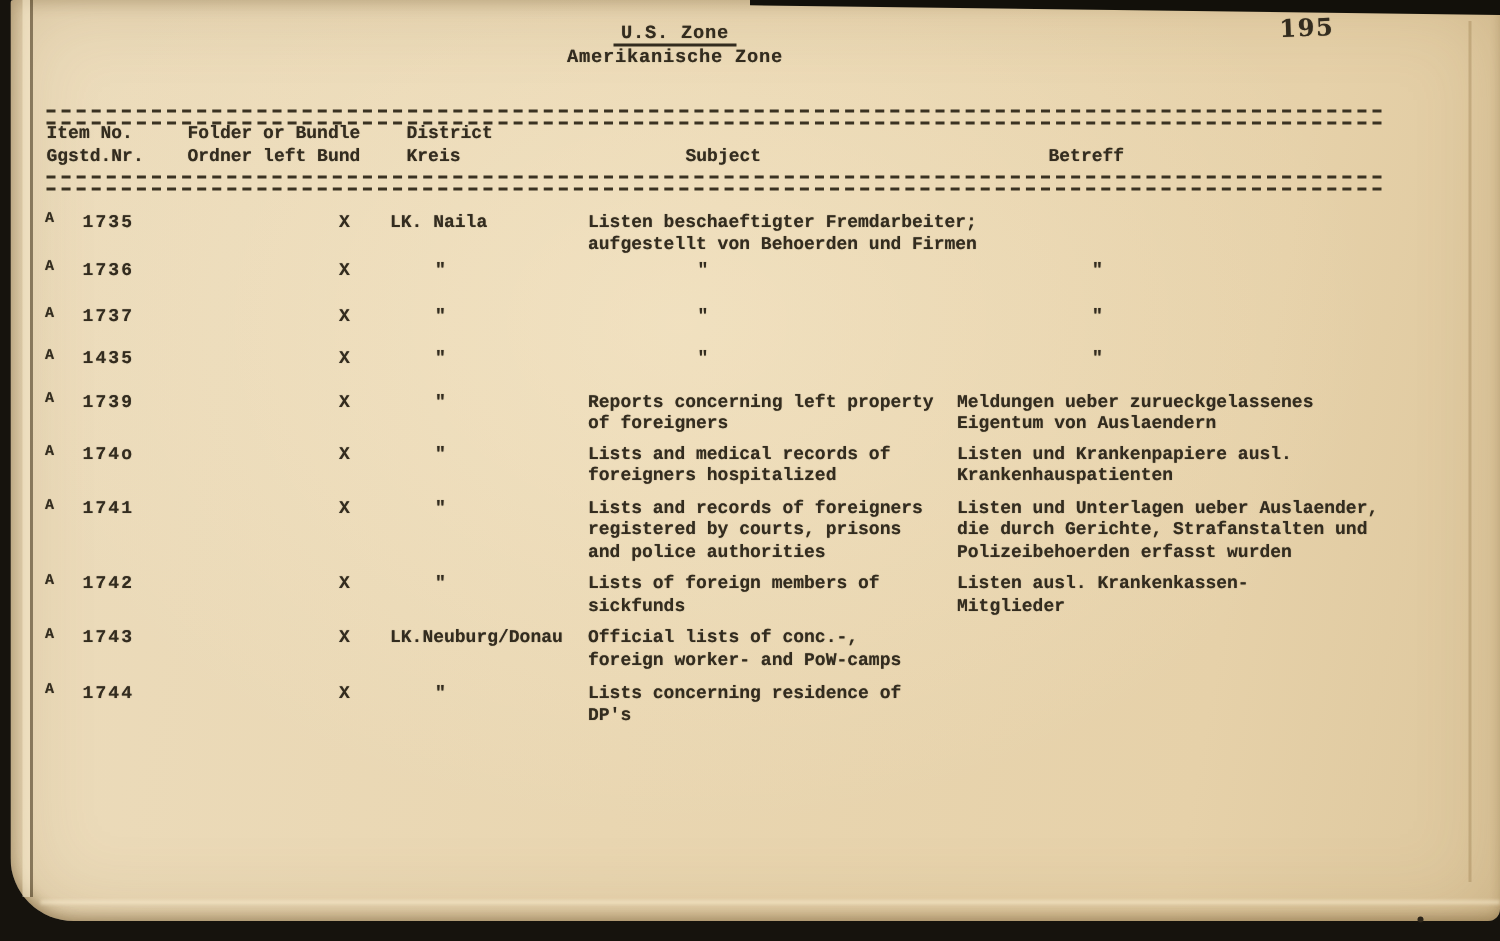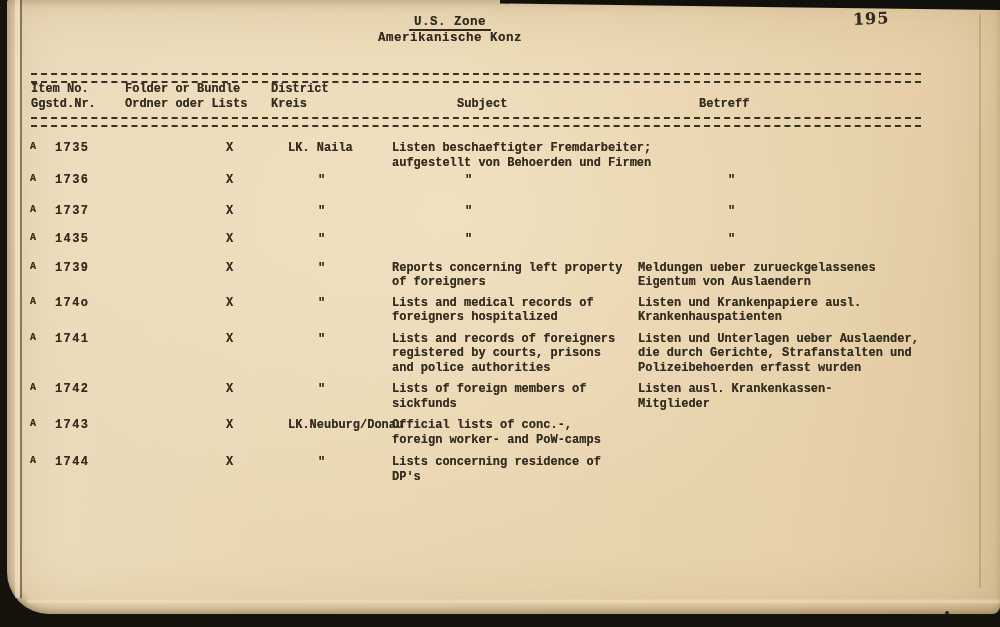--- a/index.html
+++ b/index.html
@@ -78,43 +78,43 @@
   .row:nth-child(4){margin-bottom:14px;}
   .row:nth-child(5){margin-bottom:6px;}
   .row:nth-child(6){margin-bottom:7px;}
   .row:nth-child(7){margin-bottom:7px;}
   .row:nth-child(8){margin-bottom:7px;}
   .row:nth-child(9){margin-bottom:8px;}
   .c{white-space:pre;}
   .prefix{font-size:10px;position:relative;top:-1px;}
   .item{letter-spacing:1.4px;}
   .fold{padding-left:2px;}
-  .dist{padding-left:2px;margin-left:28px;}
+  .dist{padding-left:2px;}
   .dq-d{padding-left:32px;}
   .dq-s{padding-left:73px;}
   .dq-b{padding-left:90px;}
 </style>
 </head>
 <body>
 
 <div class="paper">
 
   <div class="title-block ink">
     <span class="title-underline">U.S. Zone</span><br>
-    <span>Amerikanische Konz</span>
+    <span>Amerikanische Zone</span>
   </div>
 
   <div class="page-number ink">195</div>
 
   <div class="thead ink">
     <div class="rule rule-top"></div>
     <span class="h h-item1">Item No.</span>
     <span class="h h-item2">Ggstd.Nr.</span>
     <span class="h h-fold1">Folder or Bundle</span>
-    <span class="h h-fold2">Ordner oder Lists</span>
+    <span class="h h-fold2">Ordner left Bund</span>
     <span class="h h-dist1">District</span>
     <span class="h h-dist2">Kreis</span>
     <span class="h h-subj">Subject</span>
     <span class="h h-betr">Betreff</span>
     <div class="rule rule-bottom"></div>
   </div>
 
   <div class="rows ink">
 
     <div class="row">

